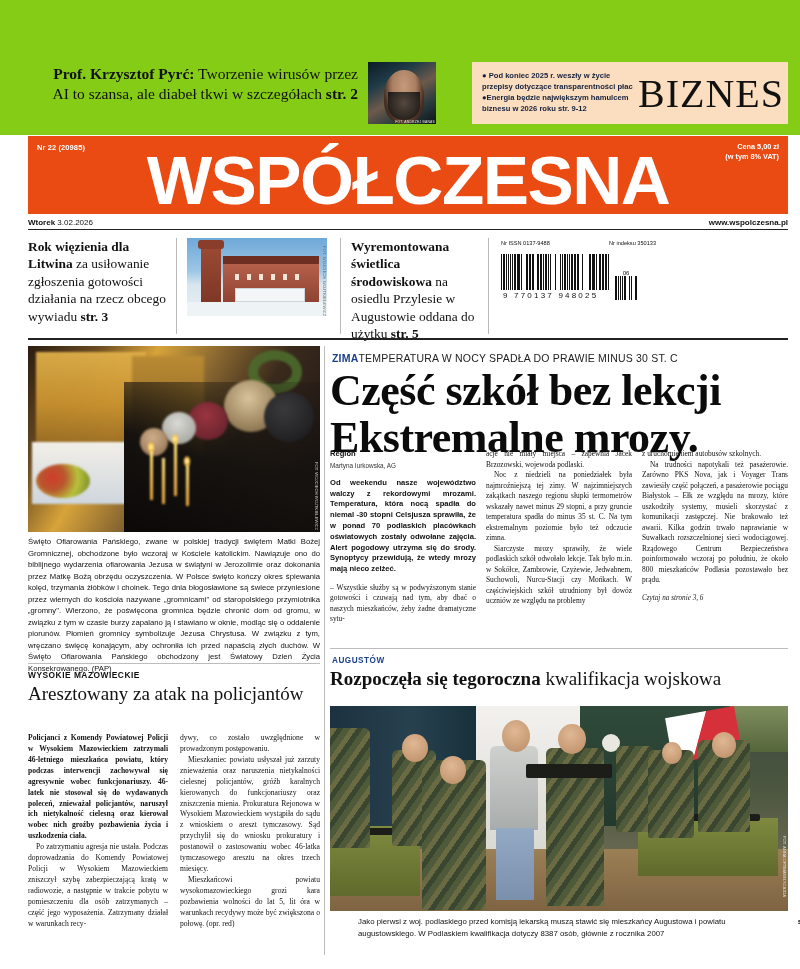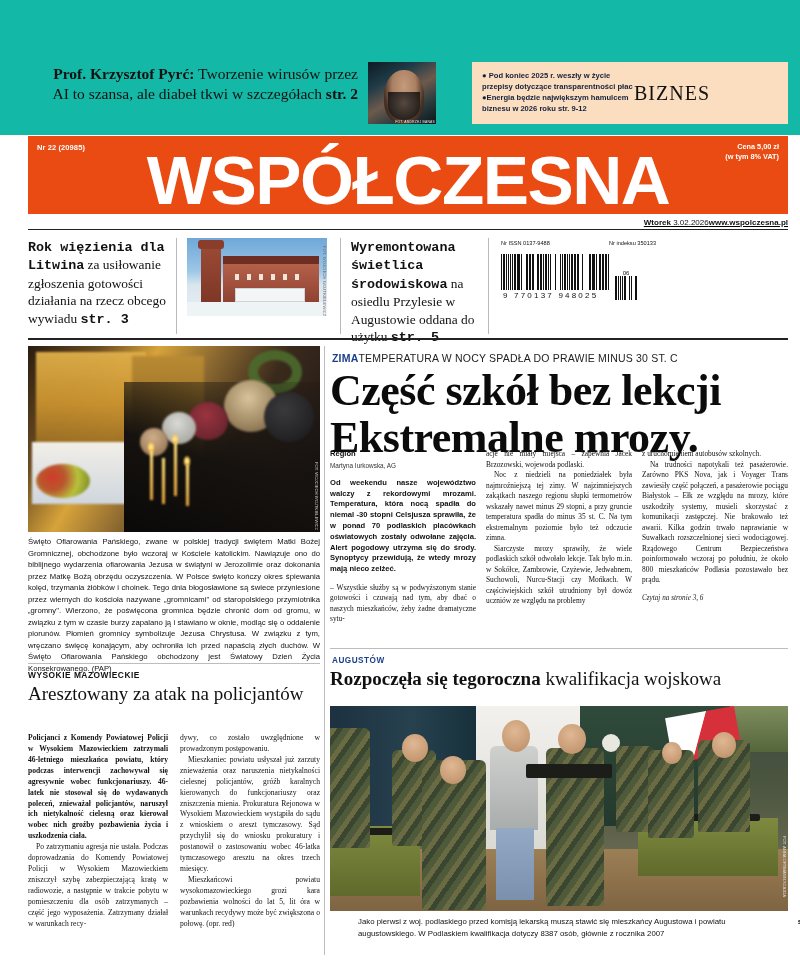--- a/index.html
+++ b/index.html
@@ -7,21 +7,21 @@
     width: 800px; height: 969px;
     background: #ffffff;
     font-family: "Liberation Serif", serif;
     overflow: hidden;
   }
   .page { width: 800px; height: 969px; position: relative; background:#fff; }
 
   
   .topstrip {
     position: absolute; left: 0; top: 0; width: 800px; height: 135px;
-    background: #14b8a6;
+    background: #84cc16;
     padding-left: 26px;
   }
   .promo-left {
     position: absolute; left: 38px; top: 64px; width: 320px;
     text-align: right;
     font-family: "Liberation Serif", serif;
     font-size: 15.5px; line-height: 1.32; color: #111;
   }
   .promo-left b { font-weight: 700; }
   .promo-photo {
@@ -48,23 +48,23 @@
     position: absolute; left: 472px; top: 62px; width: 316px; height: 62px;
     background: #fbdec0;
     display: flex; align-items: center;
   }
   .promo-right-text {
     width: 162px; padding-left: 10px;
     font-family: "Liberation Sans", sans-serif;
     font-size: 7.6px; line-height: 1.42; color: #14213d; font-weight: 700;
   }
   .biznes-word {
-    flex: 1; 
+    flex: 1; text-align: center;
     font-family: "Liberation Serif", serif;
-    font-size: 20px; letter-spacing: 1px; color: #111; font-weight: 400;
+    font-size: 40px; letter-spacing: 1px; color: #111; font-weight: 400;
   }
 
   
   .masthead {
     position: absolute; left: 28px; top: 136px; width: 760px; height: 78px;
     background: #ea4b12;
   }
   .issue-no {
     position: absolute; left: 9px; top: 7px;
     font-family: "Liberation Sans", sans-serif;
@@ -92,21 +92,21 @@
     position: absolute; left: 0; right: 0; top: 13px;
     text-align: center;
     font-family: "Liberation Sans", sans-serif;
     font-weight: 700; font-size: 68px; line-height: 62px;
     color: #fff; letter-spacing: -1.5px;
     transform: scaleX(1.02);
   }
   .datebar {
     position: absolute; left: 28px; top: 214px; width: 760px; height: 16px;
     border-bottom: 1.5px solid #222;
-    display: flex; justify-content: flex-end; align-items: flex-end; text-decoration: underline;
+    display: flex; justify-content: space-between; align-items: flex-end;
   }
   .datebar .dt {
     font-family: "Liberation Sans", sans-serif; font-size: 8px; color:#111;
     padding-bottom: 2px;
   }
   .datebar .dt b { font-weight: 700; }
   .datebar .web {
     font-family: "Liberation Sans", sans-serif; font-size: 8px; color:#111;
     font-weight: 700; padding-bottom: 2px;
   }
@@ -114,21 +114,21 @@
   
   .teasers {
     position: absolute; left: 28px; top: 238px; width: 760px; height: 96px;
     display: flex;
   }
   .teaser-text {
     font-family: "Liberation Serif", serif;
     font-size: 13.4px; line-height: 1.30; color: #111;
     padding-right: 10px;
   }
-  .teaser-text b { font-weight: 700; font-family: Liberation Mono, monospace; }
+  .teaser-text b { font-weight: 700; }
   .t1 { width: 148px; }
   .t-photo {
     width: 152px; position: relative; margin-right: 12px;
     border-left: 1px solid #b9b9b9;
     padding-left: 10px;
   }
   .castle {
     position: relative; width: 140px; height: 78px; overflow: hidden;
     background: linear-gradient(#6fa8d8 0%, #9cc6e6 42%, #d8e6ef 60%, #e9eef2 100%);
   }

